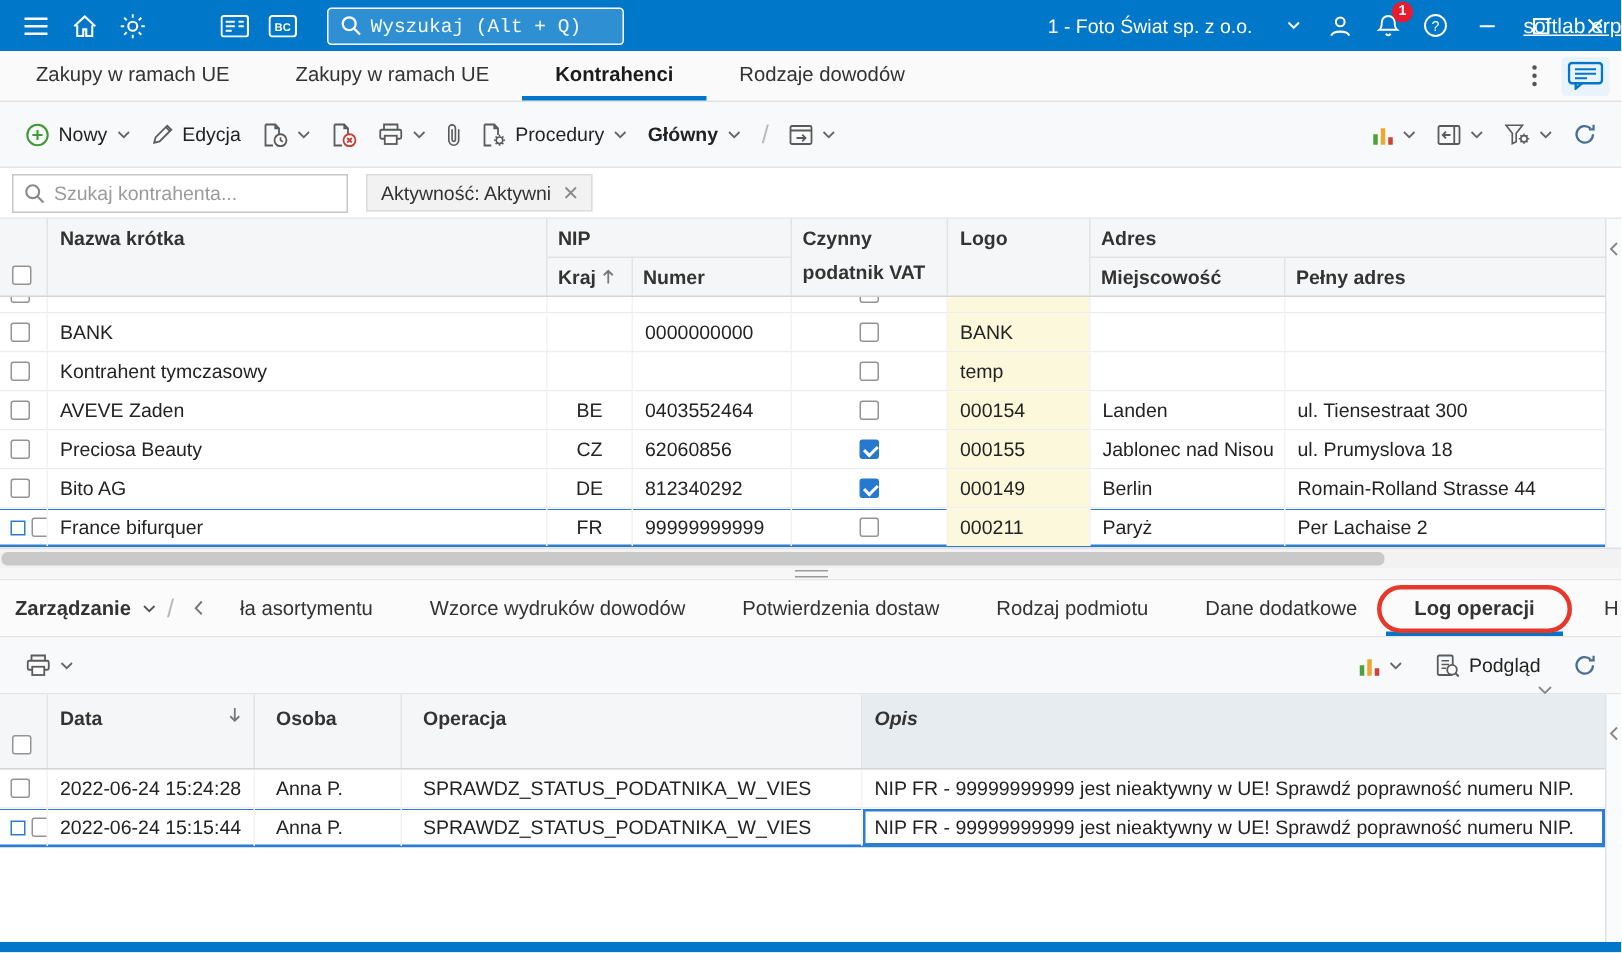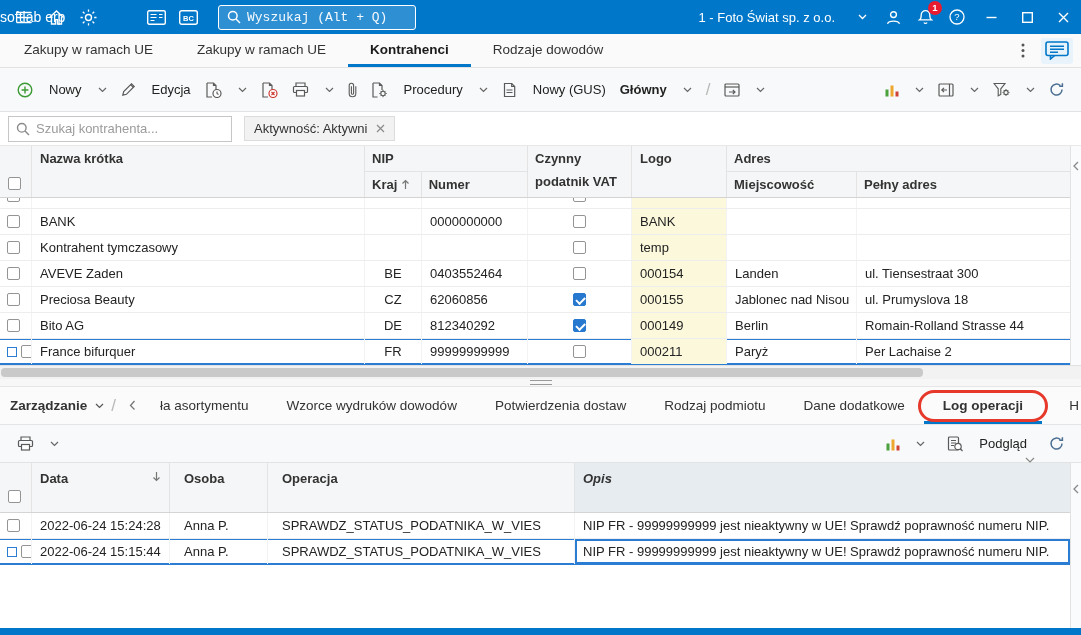--- a/index.html
+++ b/index.html
@@ -12,37 +12,37 @@
   .ic svg { display:block; }
   .flex1 { flex:1; }
 
   
   .topbar { flex:none; height:34px; background:#0077c8; display:flex; align-items:center; padding-left:8px; position:relative; color:#fff; }
   .topbar .tic { display:inline-flex; align-items:center; justify-content:center; width:24px; height:26px; margin:0 4px; flex:none; }
   .gap-l { margin-left:40px !important; }
   .topsearch { margin-left:14px; width:198px; height:25px; background:#2f8fd3; border:1px solid #fff; border-radius:3px; display:flex; align-items:center; gap:6px; padding:0 8px; flex:none; }
   .topsearch input { flex:1; min-width:0; background:transparent; border:0; outline:0; color:#ffffff; font-size:13px; font-family:Liberation Mono, monospace; }
   .topsearch input::placeholder { color:#fff; opacity:.95; }
-  .appname { position:absolute; left:0; right:0; top:0; height:50px; line-height:34px; text-align:left; font-size:14px; color:#fff; pointer-events:none; }
+  .appname { position:absolute; left:0; right:0; top:0; height:50px; line-height:34px; text-align:right; font-size:14px; color:#fff; pointer-events:none;text-decoration:underline; }
   .company { display:flex; align-items:center; gap:23px; font-size:13px; margin-right:10px; white-space:nowrap; }
   .bellwrap { position:relative; }
   .badge { position:absolute; top:-3px; right:-5px; min-width:14px; height:14px; border-radius:7px; background:#e81c2e; color:#fff; font-size:9.5px; font-weight:bold; line-height:14px; text-align:center; padding:0 3px; }
   .win-first { margin-left:20px !important; }
   .winctl { margin:0 6px !important; }
 
   
   .tabbar { flex:none; height:34px; background:#fafafa; border-bottom:1px solid #e2e2e2; display:flex; align-items:stretch; padding-left:2px; }
   .tab { padding:0 22px; line-height:32px; font-size:13.5px; color:#333; white-space:nowrap; }
   .tab.active { font-weight:bold; color:#1b1b1b; box-shadow:inset 0 -3px 0 #0077c8; }
   .dots { align-self:center; margin-right:16px; display:flex; }
   .chatbtn { align-self:center; margin-right:8px; width:32px; height:26px; background:#e9f3fb; border-radius:3px; display:flex; align-items:center; justify-content:center; }
 
   
   .toolbar { flex:none; height:44px; background:#f8f9fa; border-bottom:1px solid #e3e3e3; display:flex; align-items:center; padding:0 10px; font-size:13px; }
-  .tbtn { display:flex; align-items:center; gap:16px; padding:5px 7px; border-radius:3px; white-space:nowrap; }
+  .tbtn { display:flex; align-items:center; gap:6px; padding:5px 7px; border-radius:3px; white-space:nowrap; }
   .bold-label { font-weight:bold; }
   .slash::before, .bslash::before { content:"/"; color:#b9b9b9; font-size:17px; margin:0 7px; }
 
   
   .filterrow { flex:none; height:34px; background:#fff; border-bottom:1px solid #e8e8e8; display:flex; align-items:center; gap:12px; padding:0 8px; }
   .fsearch { width:224px; height:26px; border:1px solid #c6c6c6; background:#fff; display:flex; align-items:center; gap:6px; padding:0 7px; }
   .fsearch input { flex:1; min-width:0; border:0; outline:0; font-size:13px; font-family:inherit; color:#333; }
   .fsearch input::placeholder { color:#9b9b9b; }
   .chip { display:flex; align-items:center; gap:9px; height:25px; padding:0 9px; background:#f2f2f2; border:1px solid #dcdcdc; font-size:13px; color:#333; }
 
@@ -311,30 +311,20 @@
           </svg>
         </span>
       <span>Procedury</span>
       <span class="ic">
           <svg width="9" height="6" viewBox="0 0 9 6">
             <path d="M1 1l3.5 3.5L8 1" fill="none" stroke="#666" stroke-width="1.2"></path>
           </svg>
         </span>
     </div>
     <div class="tbtn">
-      <span class="ic">
-          <svg width="15" height="16" viewBox="0 0 15 16">
-            <path d="M2.5 1.5h7.2l3 3v10H2.5z" fill="none" stroke="#5a5a5a" stroke-width="1.2"></path>
-            <path d="M9.7 1.5v3h3" fill="none" stroke="#5a5a5a" stroke-width="1.2"></path>
-            <path d="M4.5 8h6M4.5 10.5h6" stroke="#5a5a5a" stroke-width="1" fill="none"></path>
-          </svg>
-        </span>
-      <span>Nowy (GUS)</span>
-    </div>
-    <div class="tbtn">
       <span class="bold-label">Główny</span>
       <span class="ic">
           <svg width="9" height="6" viewBox="0 0 9 6">
             <path d="M1 1l3.5 3.5L8 1" fill="none" stroke="#666" stroke-width="1.2"></path>
           </svg>
         </span>
     </div>
     <span class="slash"></span>
     <div class="tbtn">
       <span class="ic">

